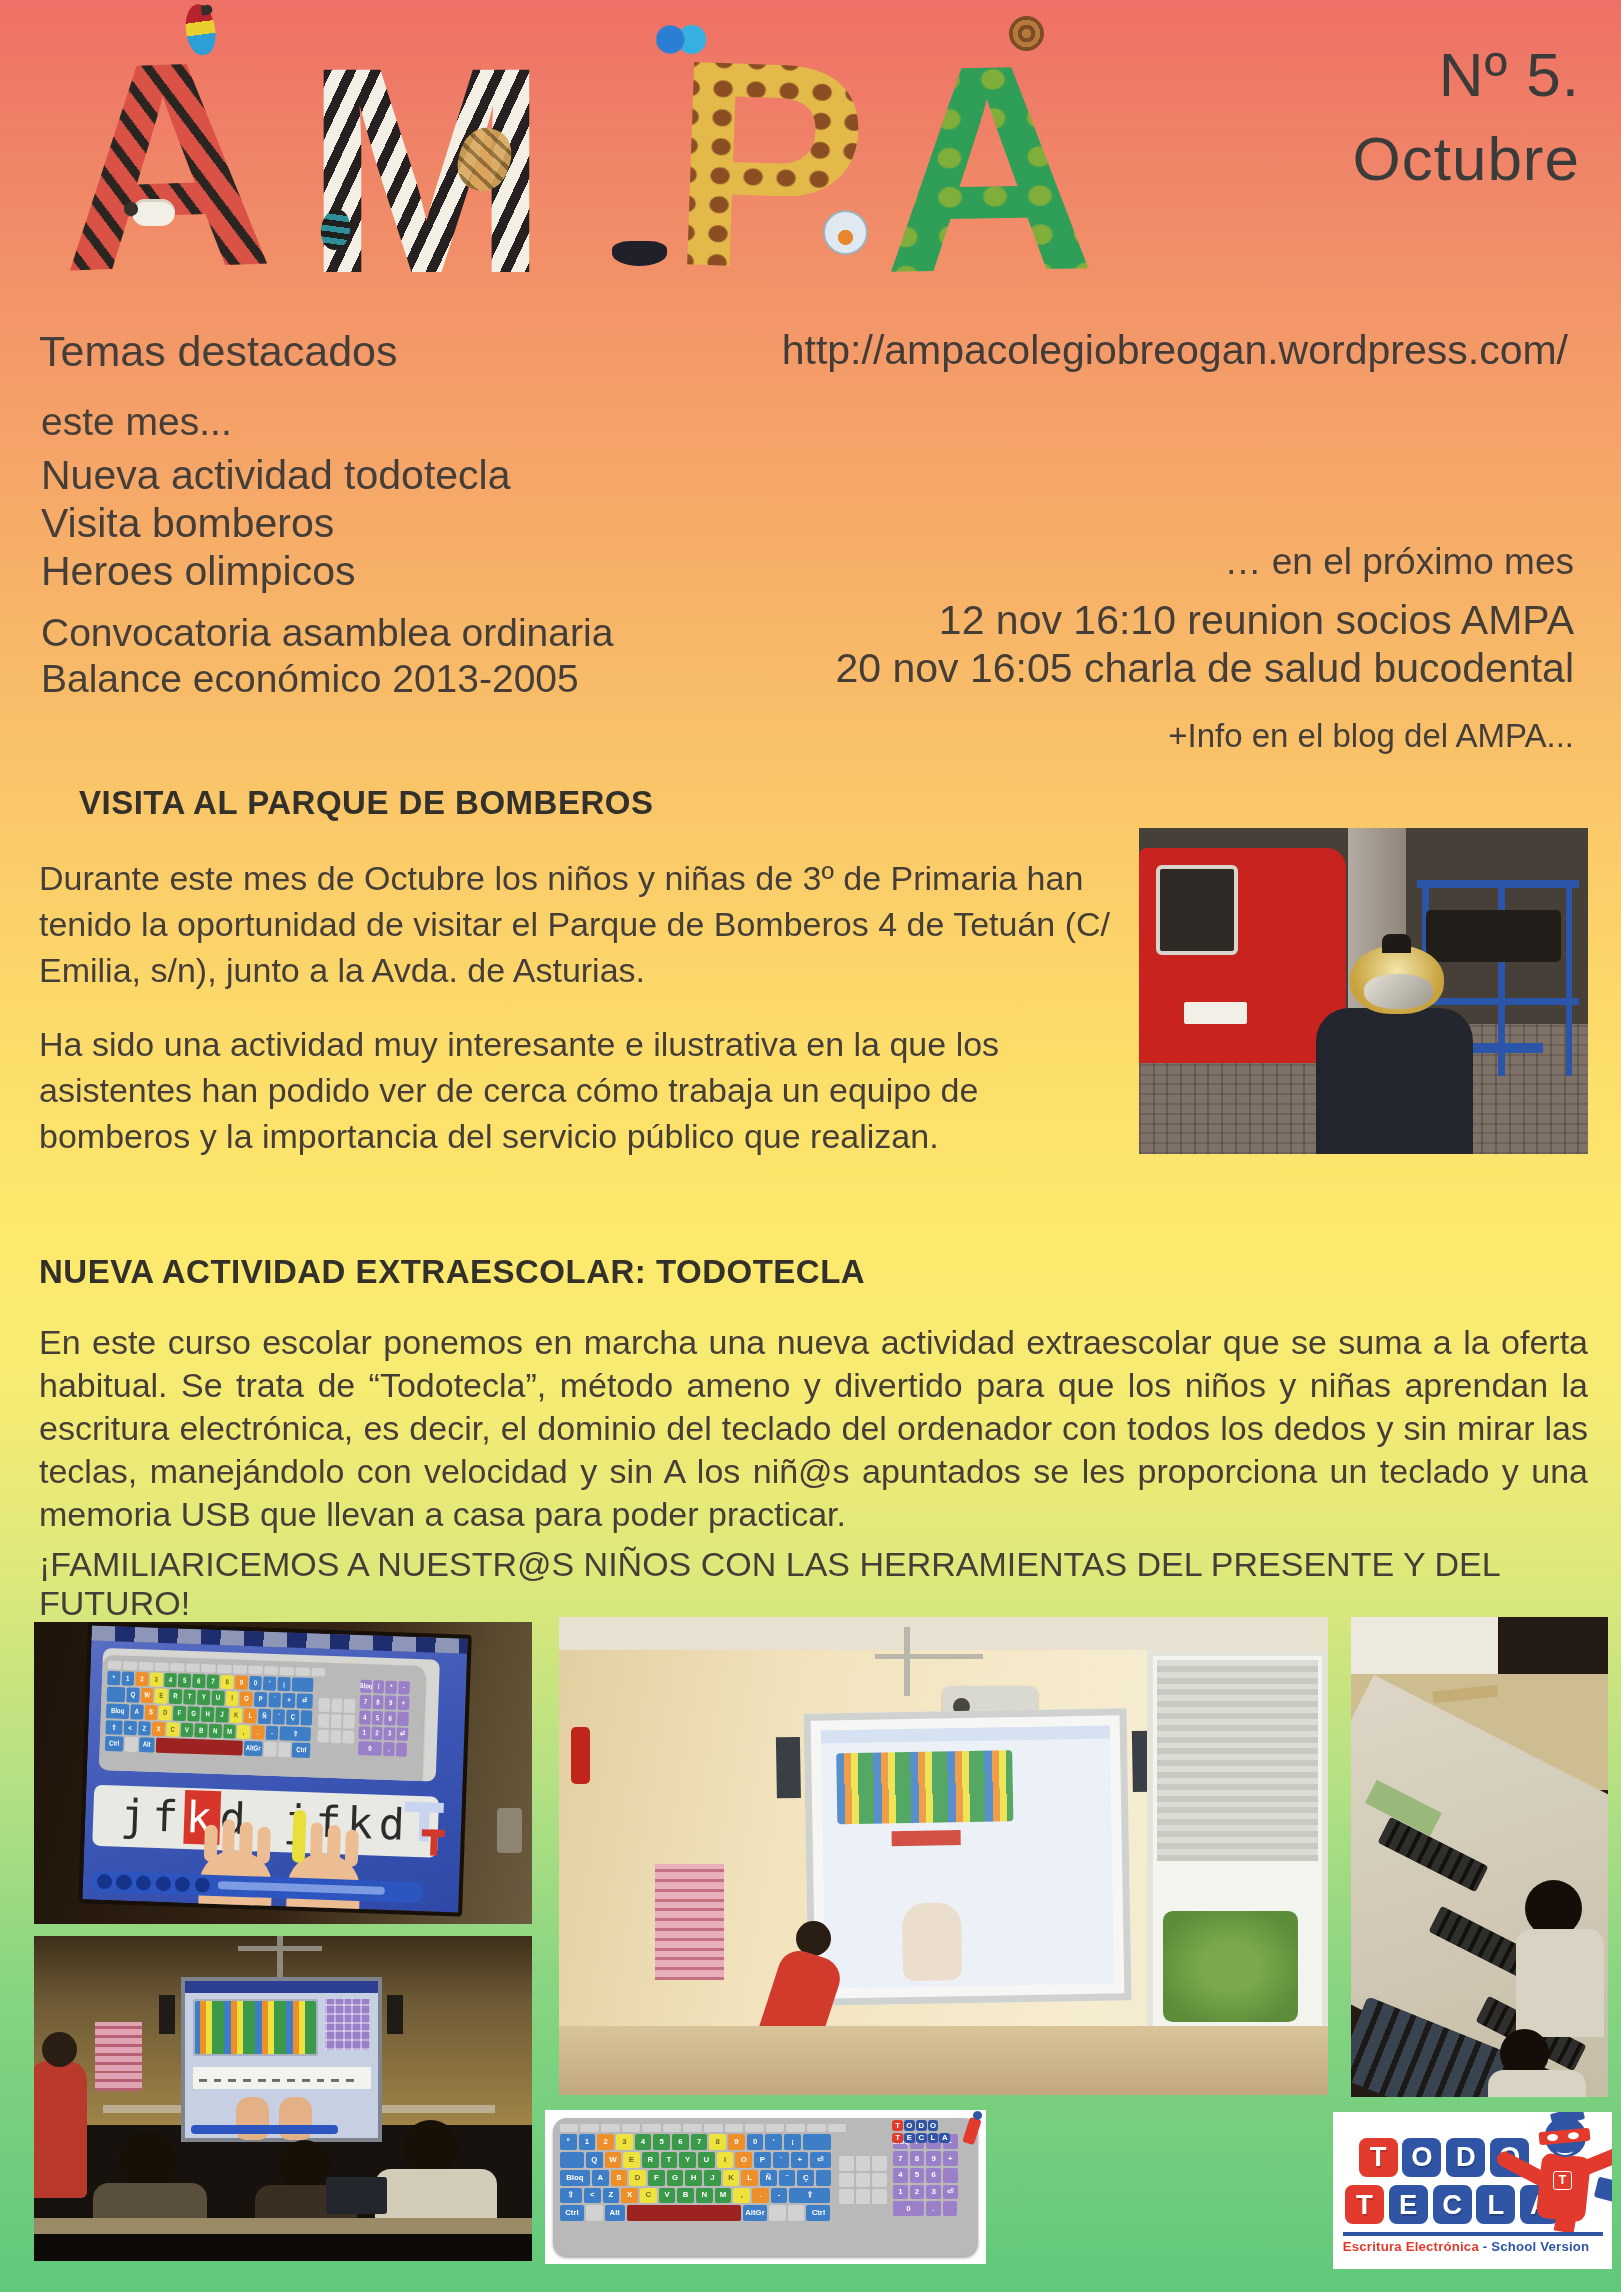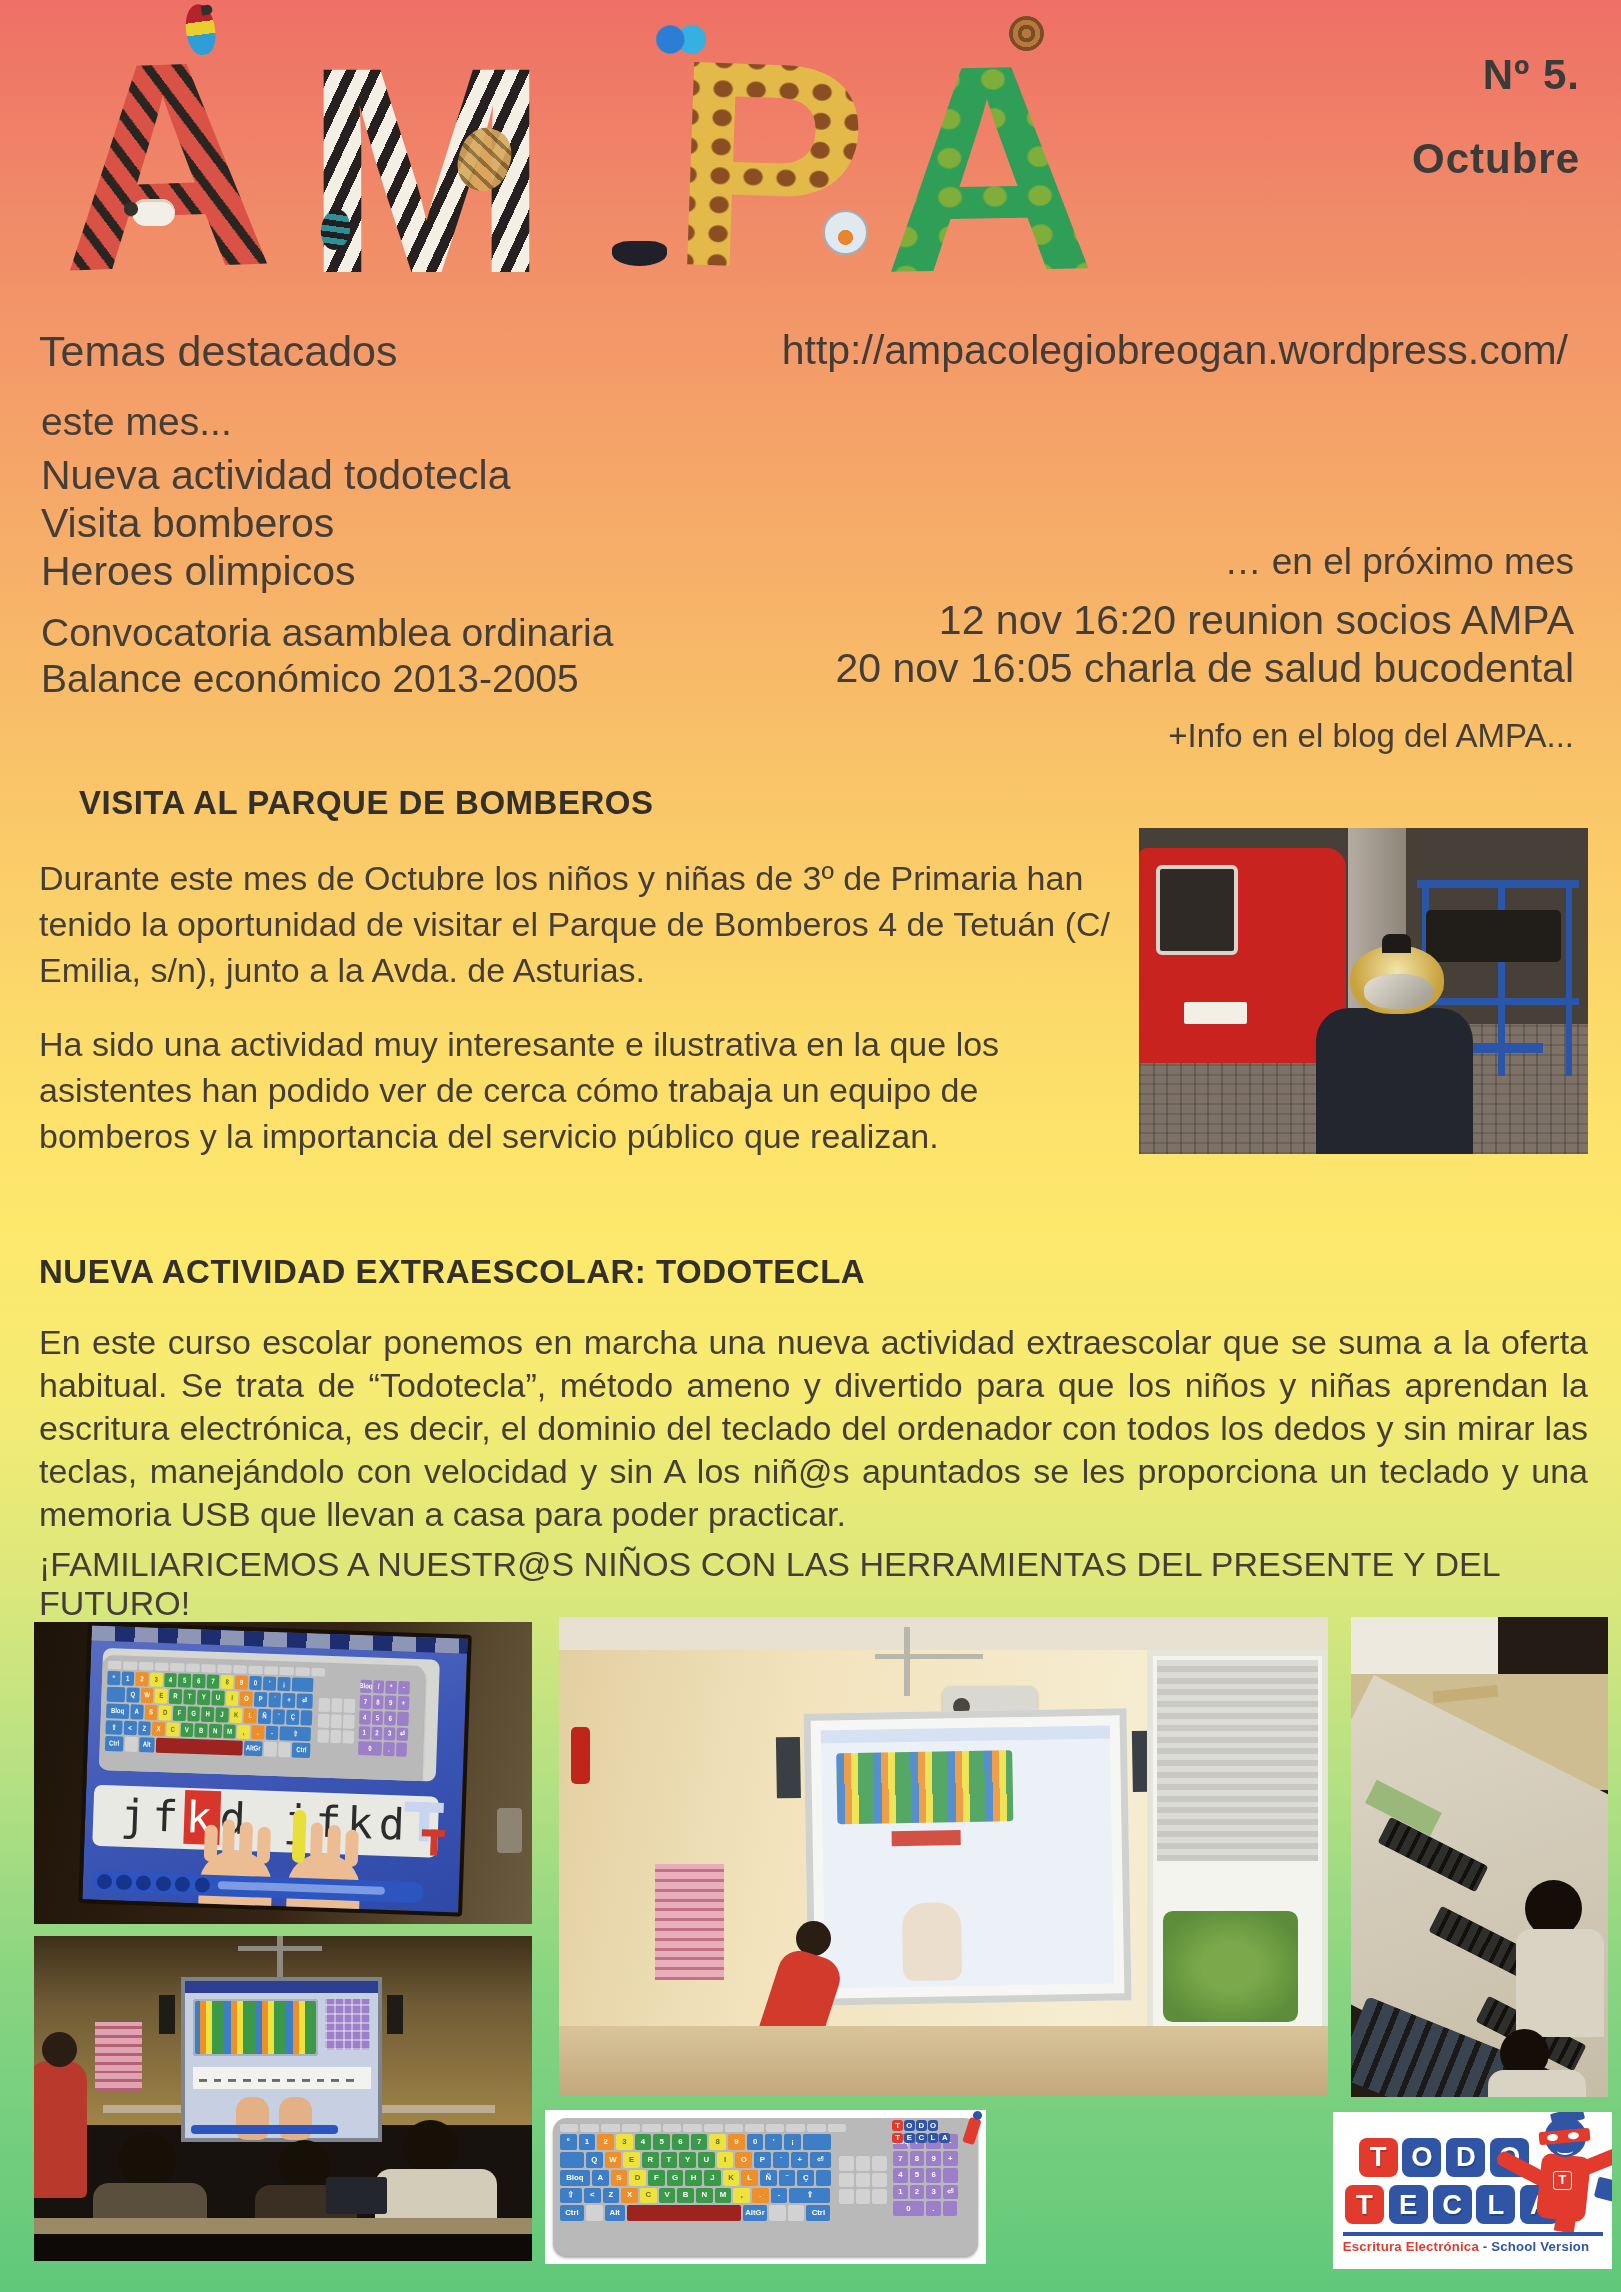--- a/index.html
+++ b/index.html
@@ -41,21 +41,21 @@
      background:repeating-linear-gradient(25deg,#d8a85c 0 8.8px,#8a6a30 8.8px 12.7px);transform:rotate(18deg);opacity:.9;}
   .bat{left:573px;top:223px;width:55px;height:25.5px;background:#20202a;border-radius:40% 40% 60% 60%;}
   .butterflyP{left:616px;top:5.9px;width:51px;height:33px;
      background:radial-gradient(circle at 30% 50%,#2a7fd4 34%,transparent 38%),
                 radial-gradient(circle at 72% 50%,#35b0e0 34%,transparent 38%);}
   .fishbowl{left:784px;top:192px;width:45px;height:45px;border-radius:50%;
      background:radial-gradient(circle at 50% 62%,#e8862d 22%,#dfe9ef 24%);border:2.9px solid #9fb0b8;}
   .snail{left:970px;top:-2px;width:35px;height:35px;border-radius:50%;
      background:repeating-radial-gradient(circle at 50% 50%,#b5793e 0 4.9px,#7c4c22 4.9px 8.8px);}
   .issue{position:absolute;right:41px;top:33px;width:421px;text-align:right;
-     font-size:42px;line-height:84px;color:#3b3b3a;letter-spacing:1px;font-weight:bold;}
+     font-size:62px;line-height:84px;color:#3b3b3a;letter-spacing:1px;}
 
   
   .t-title{left:39px;top:327px;font-size:43px;}
   .t-url{right:53px;top:327px;font-size:41px;color:#423c38;}
   .t-estemes{left:41px;top:400px;font-size:39px;}
   .t-list{left:41px;top:451px;font-size:41px;line-height:48px;}
   .t-conv{left:41px;top:610px;font-size:39px;line-height:46px;}
   .t-nextlabel{right:47px;top:541px;font-size:37px;text-align:right;}
   .t-nextlist{right:47px;top:596px;font-size:41px;line-height:48px;text-align:right;}
   .t-info{right:47px;top:717px;font-size:33px;text-align:right;}
@@ -288,21 +288,21 @@
     <div>Nueva actividad todotecla</div>
     <div>Visita bomberos</div>
     <div>Heroes olimpicos</div>
   </div>
   <div class="abs t-conv">
     <div>Convocatoria asamblea ordinaria</div>
     <div>Balance económico 2013-2005</div>
   </div>
   <div class="abs t-nextlabel">… en el próximo mes</div>
   <div class="abs t-nextlist">
-    <div>12 nov 16:20 reunion socios AMPA</div>
+    <div>12 nov 16:10 reunion socios AMPA</div>
     <div>20 nov 16:05 charla de salud bucodental</div>
   </div>
   <div class="abs t-info">+Info en el blog del AMPA...</div>
 
   <div class="abs h-sec h-bomb">VISITA AL PARQUE DE BOMBEROS</div>
   <div class="abs p-bomb1">Durante este mes de Octubre los niños y niñas de 3º de Primaria han tenido la oportunidad de visitar el Parque de Bomberos 4 de Tetuán (C/ Emilia, s/n), junto a la Avda. de Asturias.</div>
   <div class="abs p-bomb2">Ha sido una actividad muy interesante e ilustrativa en la que los asistentes han podido ver de cerca cómo trabaja un equipo de bomberos y la importancia del servicio público que realizan.</div>
 
   <div class="abs photo-fire">
     <div class="fs-floor"></div>

